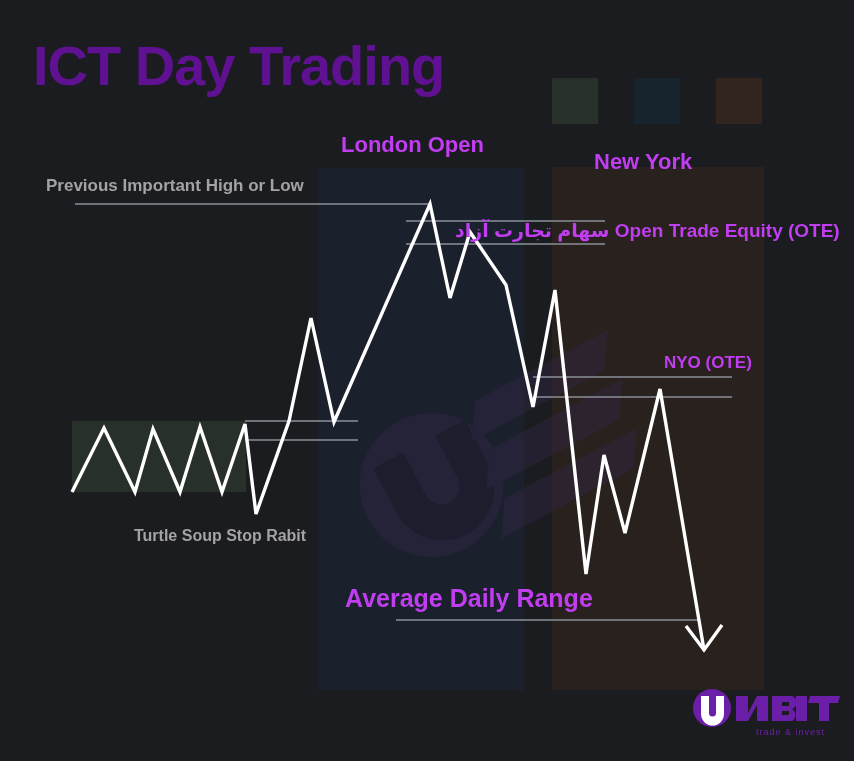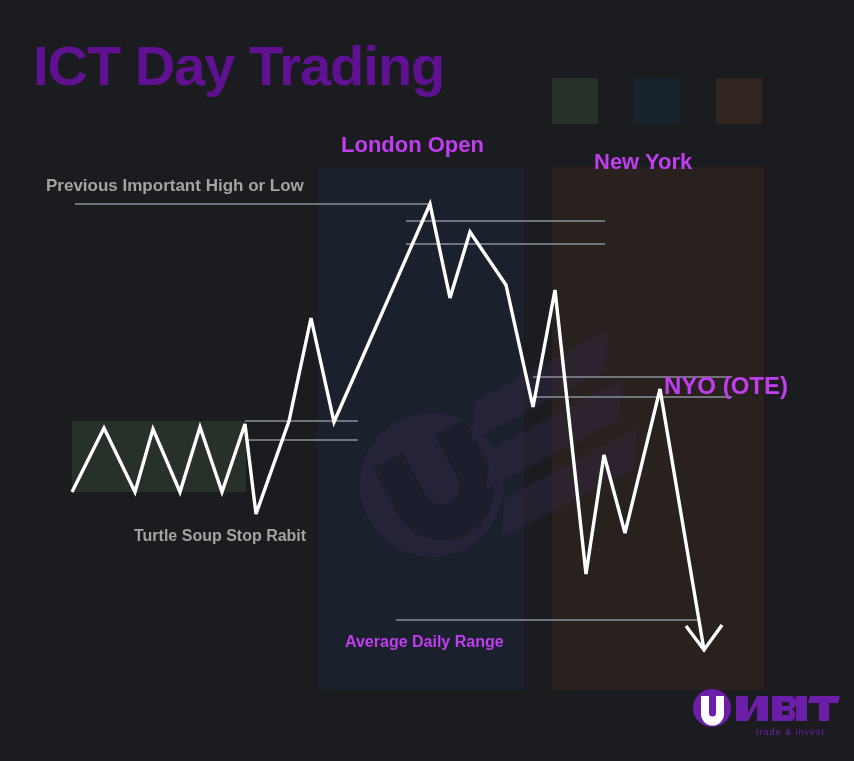--- a/index.html
+++ b/index.html
@@ -103,25 +103,25 @@
     font-weight: bold;
     color: #5f1192;
     letter-spacing: -1px;
     z-index: 7;
   }
 
   #lbl-london-open  { left: 341px; top: 134px; font-size: 22px; }
   #lbl-new-york     { left: 594px; top: 134px; font-size: 22px; margin-top: 17px; }
   #lbl-prev-high    { left: 46px;  top: 177px; font-size: 17px; }
   #lbl-ote          { left: 455px; top: 221px; font-size: 19px; direction: rtl; }
-  #lbl-nyo          { left: 664px; top: 374px; font-size: 24px; }
+  #lbl-nyo          { left: 664px; top: 354px; font-size: 17px; }
   #lbl-asian-retest { left: 277px; top: 444px; font-size: 20px; }
   #lbl-asian-range  { left: 68px;  top: 496px; font-size: 21px; color: #9922d8; }
   #lbl-turtle       { left: 134px; top: 528px; font-size: 16px; }
-  #lbl-adr          { left: 345px; top: 634px; font-size: 16px; }
+  #lbl-adr          { left: 345px; top: 586px; font-size: 25px; }
 
   
   #brand {
     position: absolute;
     left: 692px;
     top: 688px;
     width: 150px;
     height: 52px;
     z-index: 8;
   }
@@ -170,20 +170,21 @@
   </svg>
 
   <div class="label" id="title">ICT Day Trading</div>
 
   <div class="label label-purple" id="lbl-london-open">London Open</div>
 
   <div class="label label-purple" id="lbl-new-york">New York</div>
 
   <div class="label label-white" id="lbl-prev-high">Previous Important High or Low</div>
 
+  <div class="label label-purple" id="lbl-ote">Open Trade Equity (OTE) سهام تجارت آزاد</div>
 
   <div class="label label-purple" id="lbl-nyo">NYO (OTE)</div>
 
 
 
   <div class="label label-white" id="lbl-turtle">Turtle Soup Stop Rabit</div>
 
   <div class="label label-purple" id="lbl-adr">Average Daily Range</div>
 
   <svg id="brand" viewBox="0 0 150 52">

